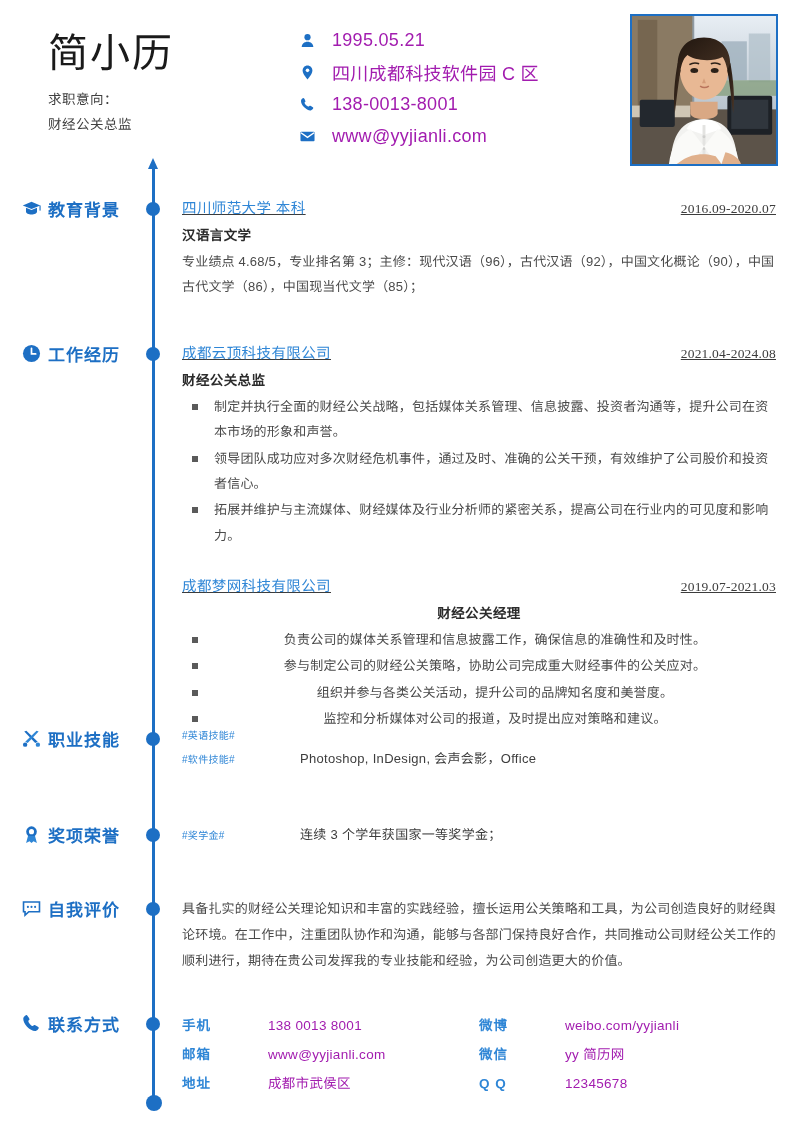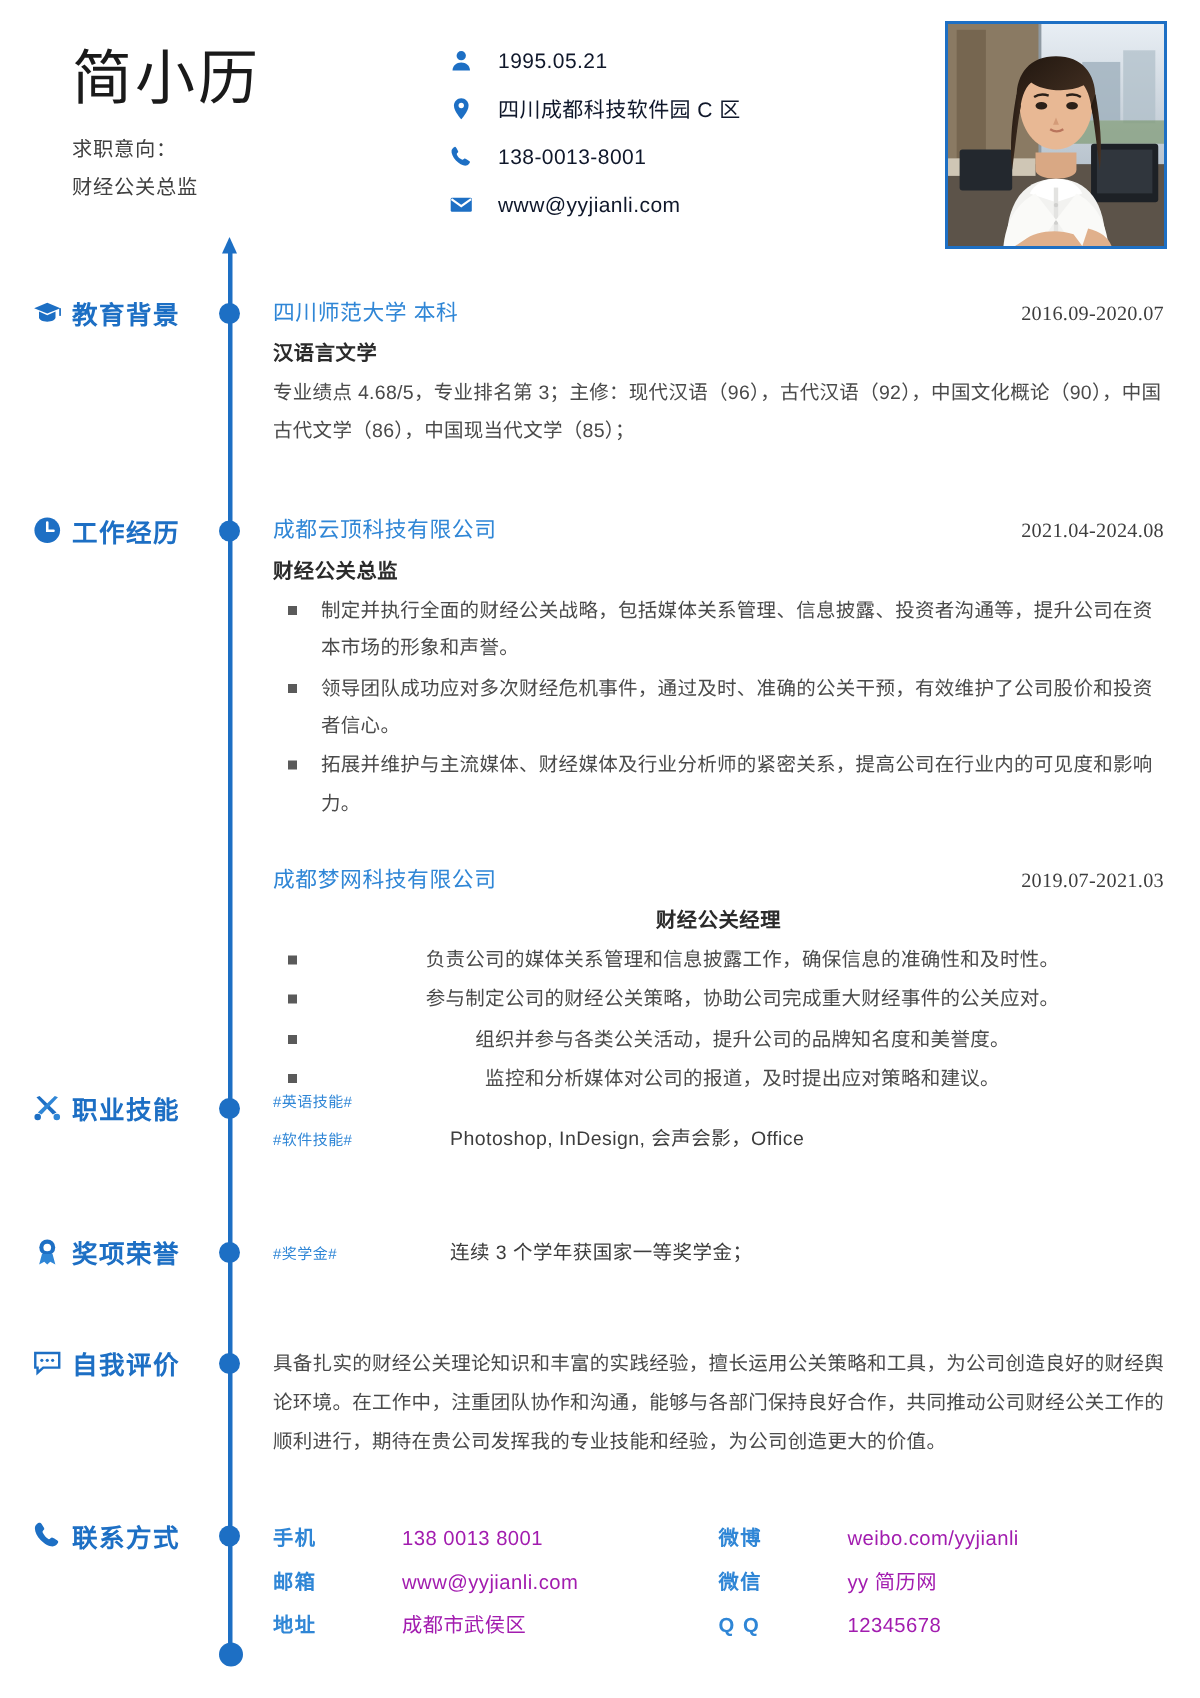--- a/index.html
+++ b/index.html
@@ -62,22 +62,22 @@
 
   .contact-row .ci {
     width: 22px;
     display: flex;
     align-items: center;
     justify-content: flex-start;
     flex: 0 0 22px;
   }
 
   .contact-row .ctext {
-    font-size: 14px;
-    color: #0f172a;
+    font-size: 18px;
+    color: #a21caf;
     margin-left: 10px;
     letter-spacing: 0.3px;
   }
 
   .photo-frame {
     position: absolute;
     right: 22px;
     top: 14px;
     width: 148px;
     height: 152px;
@@ -158,20 +158,21 @@
     left: 182px;
     top: 0;
     width: 594px;
   }
 
   
   .entry-head {
     display: flex;
     justify-content: space-between;
     align-items: baseline;
+    text-decoration: underline;
   }
   .entry-org {
     font-size: 14.5px;
     color: #2f86d6;
     letter-spacing: 0.4px;
   }
   .entry-date {
     font-size: 13.5px;
     color: #3d3d3d;
     font-family: "Liberation Serif", "DejaVu Serif", serif;

